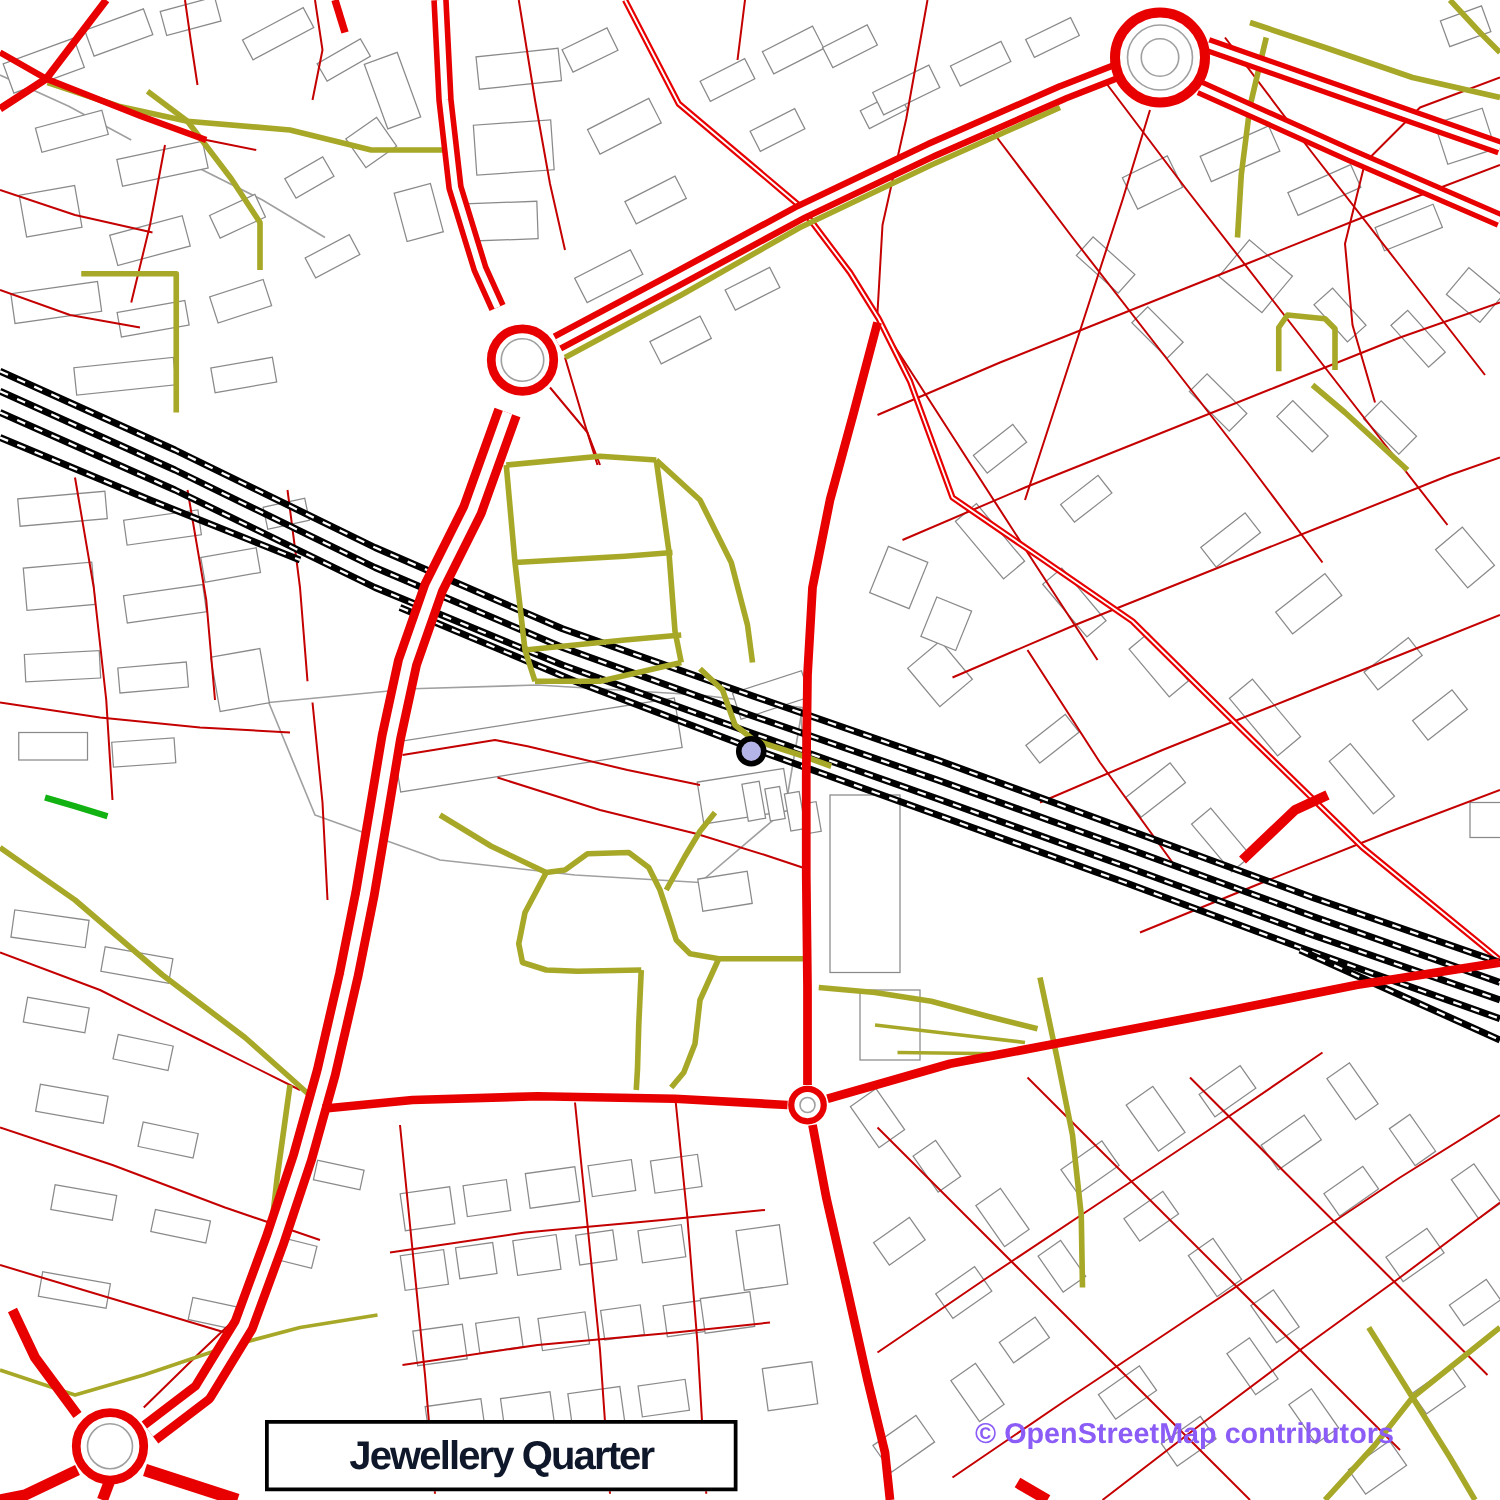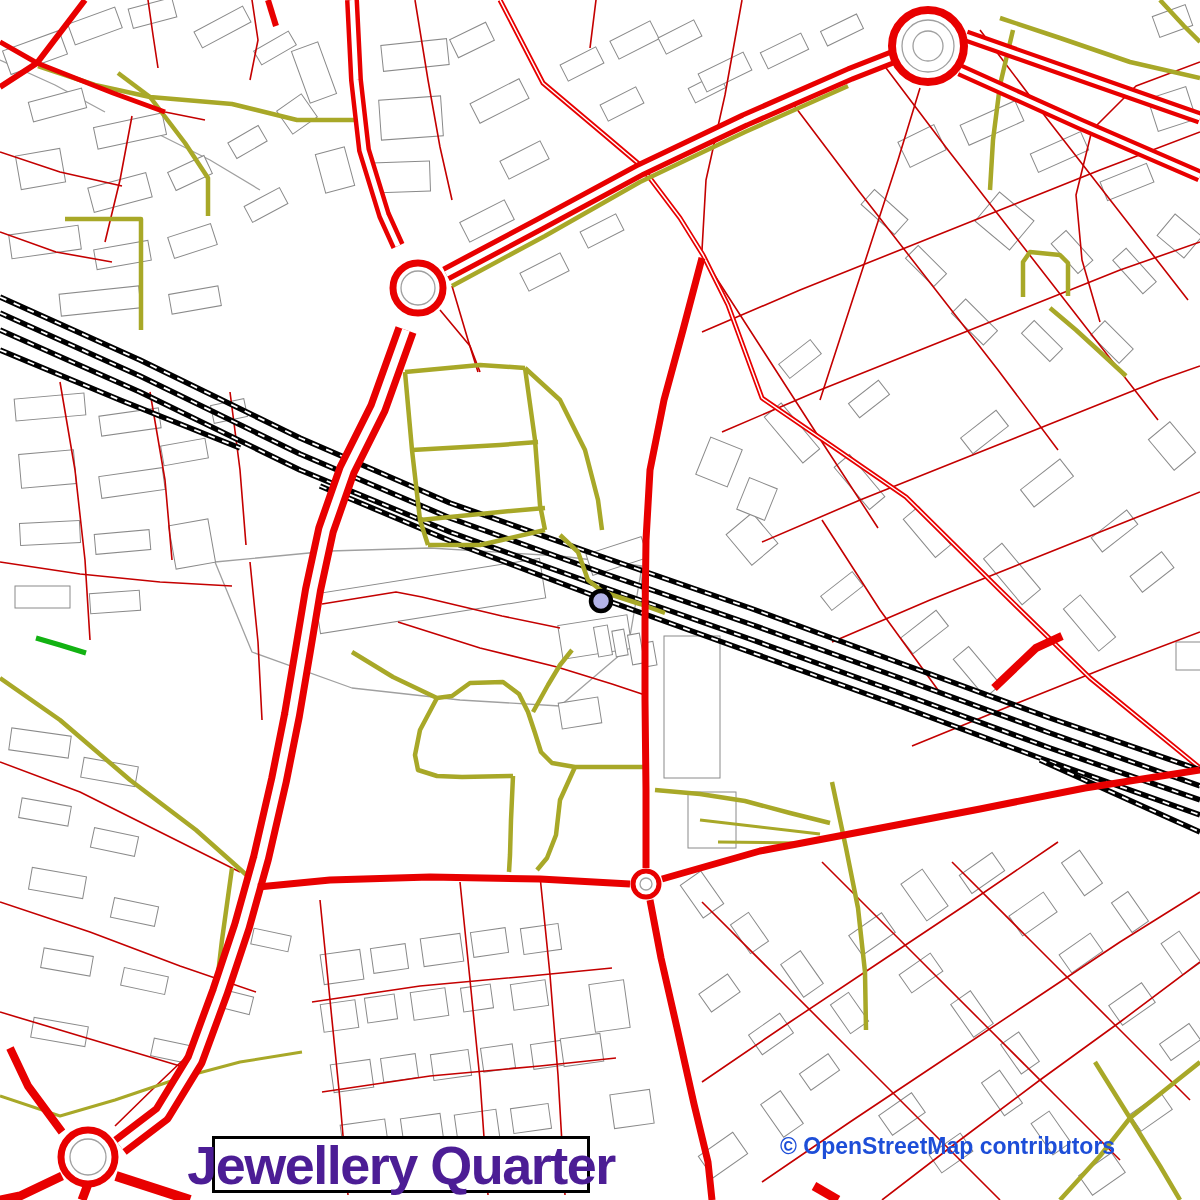--- a/index.html
+++ b/index.html
@@ -2,22 +2,22 @@
 <html><head>
 <meta charset="utf-8">
 <style>
   html,body{margin:0;padding:0;background:#ffffff;}
   #viewport{position:relative;width:1200px;height:1200px;overflow:hidden;background:#ffffff;
             font-family:"Liberation Sans", sans-serif;}
   #map-svg{position:absolute;left:0;top:0;}
   .map-label-box{position:absolute;left:212px;top:1136px;width:378px;height:57px;
       background:#ffffff;border:3px solid #000000;box-sizing:border-box;
       display:flex;align-items:center;justify-content:center;}
-  .map-label-box span{font-size:54px;font-weight:bold;letter-spacing:-1.5px;color:#4c1d95;white-space:nowrap;}
-  .attribution{position:absolute;left:780px;top:1132px;color:#1d4ed8;font-weight:bold;
+  .map-label-box span{font-size:32px;font-weight:bold;letter-spacing:-1.5px;color:#0f172a;white-space:nowrap;}
+  .attribution{position:absolute;left:780px;top:1132px;color:#8b5cf6;font-weight:bold;
       font-size:23px;line-height:29px;white-space:nowrap;}
 </style>
 </head>
 <body>
 
 <div id="viewport">
   <svg id="map-svg" width="1200" height="1200" viewBox="0 0 1200 1200">
     <g id="layer-gray">
         <polyline points="215,562 330,551 430,548 560,556 642,566 628,648 560,706 460,700 352,688 252,652 215,562" fill="none" stroke-linejoin="round" stroke="#a0a0a0" stroke-width="1.3"></polyline>
         <polyline points="0,60 55,85 105,112" fill="none" stroke-linejoin="round" stroke="#a0a0a0" stroke-width="1.3"></polyline>

